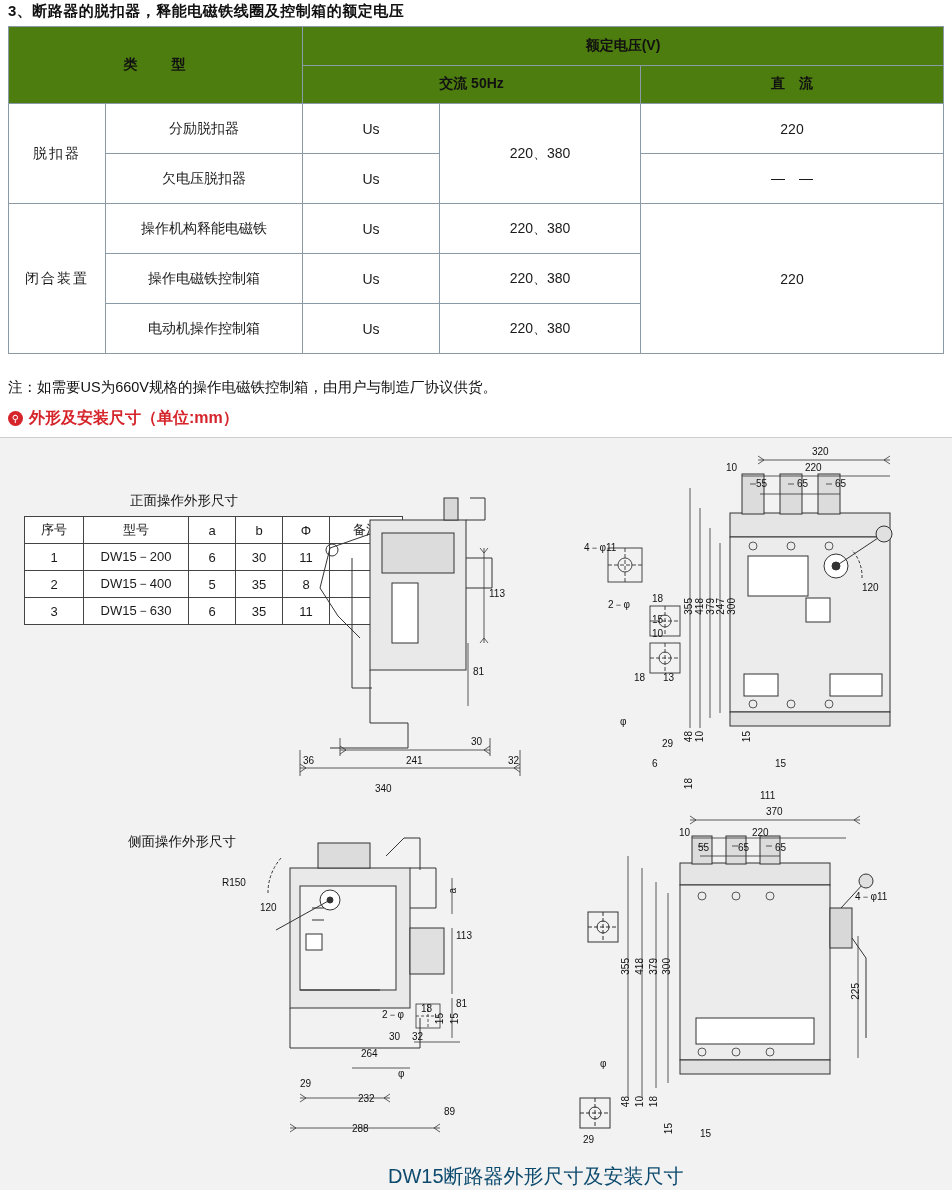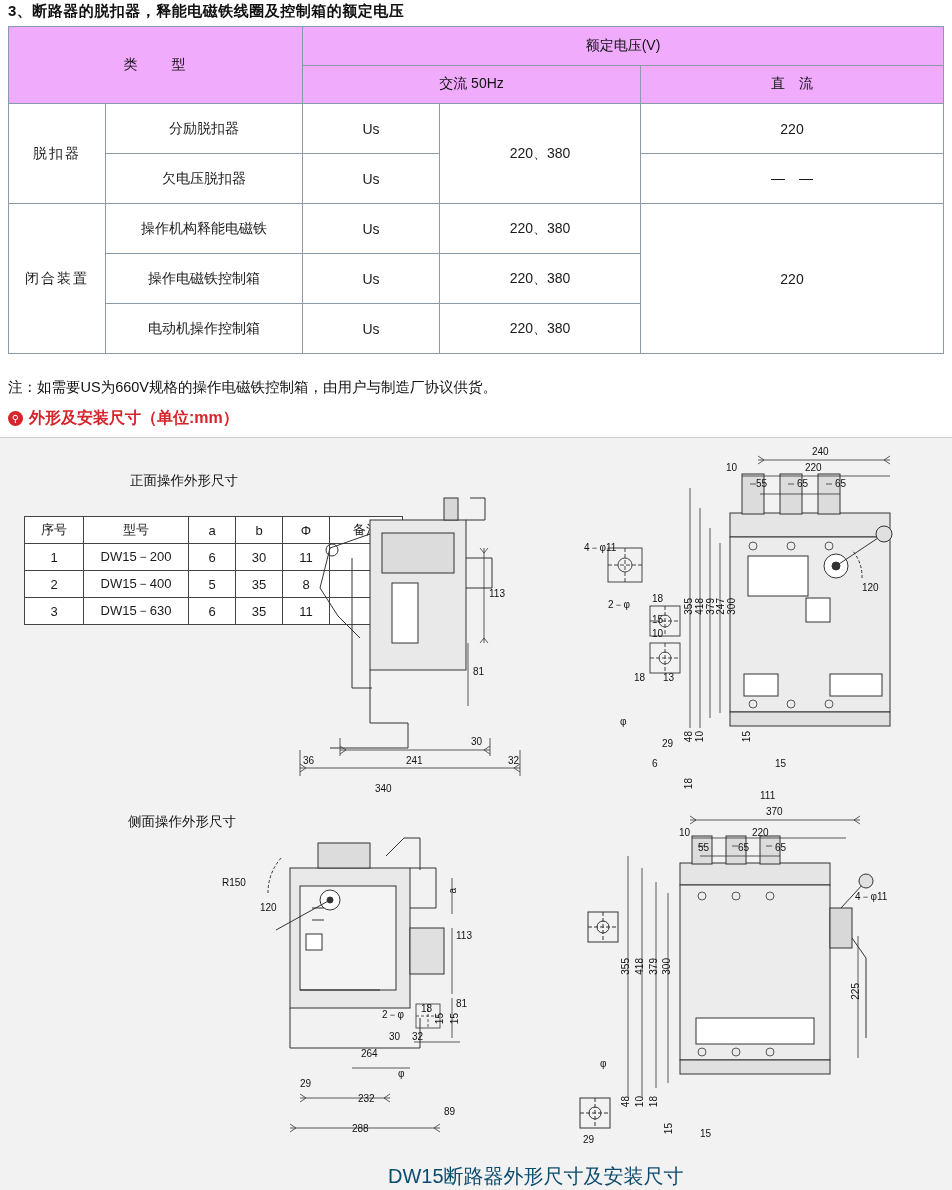--- a/index.html
+++ b/index.html
@@ -24,22 +24,22 @@
     font-size:14px;
   }
   table.voltage td,table.voltage th{
     border:1px solid #8a9aa6;
     text-align:center;
     vertical-align:middle;
     font-weight:normal;
     padding:0;
   }
   table.voltage thead td{
-    background:#f0abfc;
-    font-weight:normal;
+    background:#4d7c0f;
+    font-weight:bold;
     color:#111;
     height:34px;
   }
   table.voltage thead td.big{height:76px;}
   table.voltage tbody td{height:49px;background:#fff;}
   .cat{font-weight:bold;letter-spacing:2px;}
   .note{
     position:absolute;left:8px;top:378px;
     font-size:14.5px;color:#111;
   }
@@ -55,21 +55,21 @@
     background:#d6242b;color:#fff;
     display:flex;align-items:center;justify-content:center;
     font-size:10px;font-weight:bold;
   }
 
   
   .panel{
     position:absolute;left:0;top:437px;width:952px;height:753px;
     background:#f2f2f2;border-top:1px solid #cfcfcf;
   }
-  .lbl{position:absolute;font-size:13.5px;color:#111;}
+  .lbl{position:absolute;font-size:13.5px;color:#111;margin-top:20px;}
   .dim{position:absolute;font-size:10px;color:#111;font-family:"Liberation Sans",sans-serif;}
   .dim.vert{writing-mode:vertical-rl;transform:rotate(180deg);}
   .cap{position:absolute;font-size:20px;color:#0c4a6e;}
 
   
   table.spec{
     position:absolute;left:24px;top:78px;
     border-collapse:collapse;background:#fff;font-size:13px;
   }
   table.spec td{
@@ -343,21 +343,21 @@
   </svg>
 
   <div class="dim" style="left:489px;top:150px;">113</div>
   <div class="dim" style="left:473px;top:228px;">81</div>
   <div class="dim" style="left:303px;top:317px;">36</div>
   <div class="dim" style="left:406px;top:317px;">241</div>
   <div class="dim" style="left:471px;top:298px;">30</div>
   <div class="dim" style="left:508px;top:317px;">32</div>
   <div class="dim" style="left:375px;top:345px;">340</div>
 
-  <div class="dim" style="left:812px;top:8px;">240</div>
+  <div class="dim" style="left:812px;top:8px;">320</div>
   <div class="dim" style="left:805px;top:24px;">220</div>
   <div class="dim" style="left:726px;top:24px;">10</div>
   <div class="dim" style="left:756px;top:40px;">55</div>
   <div class="dim" style="left:797px;top:40px;">65</div>
   <div class="dim" style="left:835px;top:40px;">65</div>
   <div class="dim" style="left:584px;top:103px;">4－φ11</div>
   <div class="dim" style="left:608px;top:160px;">2－φ</div>
   <div class="dim" style="left:652px;top:155px;">18</div>
   <div class="dim" style="left:652px;top:176px;">15</div>
   <div class="dim" style="left:652px;top:190px;">10</div>

